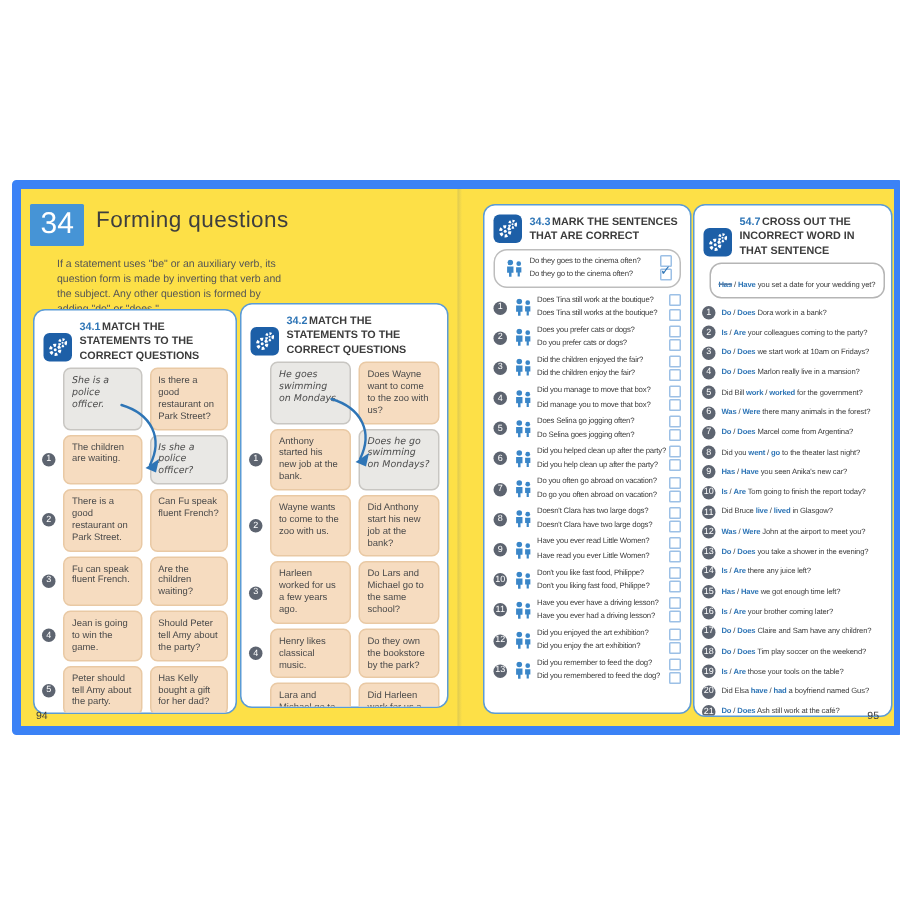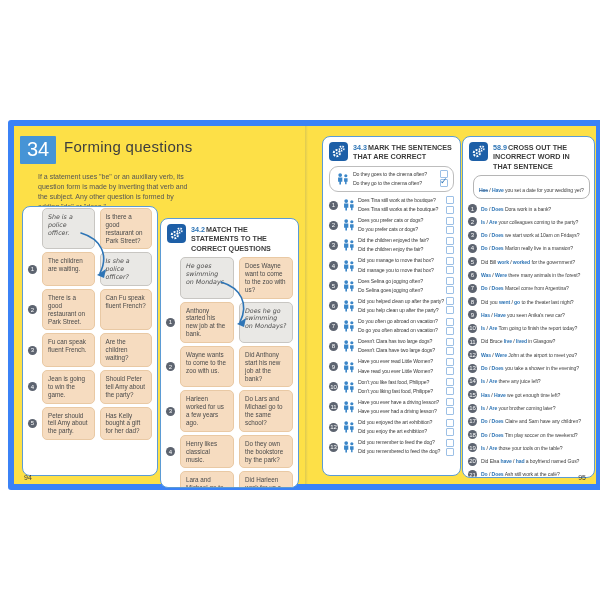--- a/index.html
+++ b/index.html
@@ -6,24 +6,24 @@
   body{width:600px;height:600px;background:#fff;font-family:"Liberation Sans",sans-serif;position:relative;overflow:hidden}
   .spread{position:absolute;left:8px;top:120px;width:582px;height:358px;background:#fde047;border:6px solid #3b82f6;border-radius:3px}
   .spine{position:absolute;left:291px;top:0;width:3px;height:100%;background:linear-gradient(90deg,rgba(80,100,130,.18),rgba(255,255,255,0));pointer-events:none}
   .unit-tab{position:absolute;left:6px;top:10px;background:#4694d6;color:#fff;font-size:20px;line-height:1;padding:3px 7px 5px;border-radius:1px}
   .unit-title{position:absolute;left:50px;top:12px;font-size:15px;color:#3e3e3e;letter-spacing:.3px}
   .intro{position:absolute;left:24px;top:46px;width:152px;font-size:7px;color:#555;line-height:1.45}
   .pn{position:absolute;bottom:3px;font-size:7px;color:#3c3c3c}
   #pn-left{left:10px}#pn-right{right:10px}
   .exbox{position:absolute;background:#fff;border:1.5px solid #5b9bd5;border-radius:8px;overflow:hidden}
   #b1{left:8px;top:80px;width:134px;height:268px}
-  #b2{left:146px;top:92px;width:137px;height:268px}
+  #b2{left:146px;top:76px;width:137px;height:268px}
   #b3{left:308px;top:10px;width:137px;height:338px}
   #b4{left:448px;top:10px;width:131px;height:340px}
-  .exhead{display:flex;gap:5px;align-items:flex-start;padding:5px 6px 3px}
+  .exhead{display:flex;gap:5px;align-items:flex-end;padding:5px 6px 3px}
   .gear{width:19px;height:19px;background:#1d5fa7;border-radius:4px;flex:none;display:flex;align-items:center;justify-content:center}
   .ehtext{font-size:7.2px;font-weight:bold;color:#3c3c3c;line-height:1.3;padding-top:1px}
   .ehnum{color:#2e75b6;margin-right:1px}
   .mrows{padding:1px 5px;position:relative}
   .mrow{display:flex;gap:5px;margin-bottom:3px;align-items:stretch}
   .ncirc{width:9px;height:9px;border-radius:50%;background:#5d6470;color:#fff;font-size:6px;display:flex;align-items:center;justify-content:center;flex:none;align-self:center}
   .nspace{width:9px;flex:none}
   .mbox{flex:1;background:#f6dcc0;border:1px solid #e9c9a4;border-radius:5px;padding:4px 5px;font-size:6.3px;line-height:1.25;color:#4a4a4a}
   .mbox.grey{background:#e9e8e5;border-color:#c8c6c2;font-style:italic;font-family:"DejaVu Sans",sans-serif;color:#4e4e4e}
   .arrow{position:absolute;pointer-events:none;z-index:3}
@@ -47,20 +47,33 @@
 <body>
 
 <div class="spread">
   <div class="spine"></div>
 
   <div class="unit-tab">34</div>
   <div class="unit-title">Forming questions</div>
   <div class="intro">If a statement uses "be" or an auxiliary verb, its question form is made by inverting that verb and the subject. Any other question is formed by adding "do" or "does."</div>
 
   <div class="exbox" id="b1">
+    <div class="exhead">
+      <div class="gear">
+          <svg width="13" height="13" viewBox="0 0 13 13">
+            <g fill="none" stroke="#fff">
+              <circle cx="4.8" cy="8.2" r="3.1" stroke-width="2" stroke-dasharray="1.9 1.35"></circle>
+              <circle cx="4.8" cy="8.2" r="1" fill="#fff" stroke="none"></circle>
+              <circle cx="9.7" cy="3.5" r="2.2" stroke-width="1.7" stroke-dasharray="1.4 1.1"></circle>
+              <circle cx="9.7" cy="3.5" r=".7" fill="#fff" stroke="none"></circle>
+            </g>
+          </svg>
+        </div>
+      <div class="ehtext"><span class="ehnum">34.1</span><span>MATCH THE STATEMENTS TO THE CORRECT QUESTIONS</span></div>
+    </div>
     <div class="mrows" id="m1">
       <svg class="arrow" style="left:52px;top:22px" width="44" height="56" viewBox="0 0 44 56">
           <path d="M6 4 C26 10 34 26 25 44" fill="none" stroke="#2e75b6" stroke-width="1.6" stroke-linecap="round"></path>
           <path d="M25 44 l6 -4 -2 9 -7 -3 z" fill="#2e75b6"></path>
         </svg>
     <div class="mrow">
           <div class="nspace"></div>
           <div class="mbox grey">She is a police officer.</div>
           <div class="mbox">Is there a good restaurant on Park Street?</div>
         </div>
@@ -462,21 +475,21 @@
       <div class="gear">
           <svg width="13" height="13" viewBox="0 0 13 13">
             <g fill="none" stroke="#fff">
               <circle cx="4.8" cy="8.2" r="3.1" stroke-width="2" stroke-dasharray="1.9 1.35"></circle>
               <circle cx="4.8" cy="8.2" r="1" fill="#fff" stroke="none"></circle>
               <circle cx="9.7" cy="3.5" r="2.2" stroke-width="1.7" stroke-dasharray="1.4 1.1"></circle>
               <circle cx="9.7" cy="3.5" r=".7" fill="#fff" stroke="none"></circle>
             </g>
           </svg>
         </div>
-      <div class="ehtext"><span class="ehnum">58.9</span><span>CROSS OUT THE INCORRECT WORD IN THAT SENTENCE</span></div>
+      <div class="ehtext"><span class="ehnum">54.7</span><span>CROSS OUT THE INCORRECT WORD IN THAT SENTENCE</span></div>
     </div>
     <div class="crows" id="c-rows">
         <div class="cexwrap"><span class="cex"><span class="csent"><span class="opt struck">Has</span> / <span class="opt">Have</span> you set a date for your wedding yet?</span></span></div>
         <div class="crow">
           <div class="ncirc">1</div>
           <span class="csent"><span class="opt">Do</span> / <span class="opt">Does</span> Dora work in a bank?</span>
         </div>
         <div class="crow">
           <div class="ncirc">2</div>
           <span class="csent"><span class="opt">Is</span> / <span class="opt">Are</span> your colleagues coming to the party?</span>

